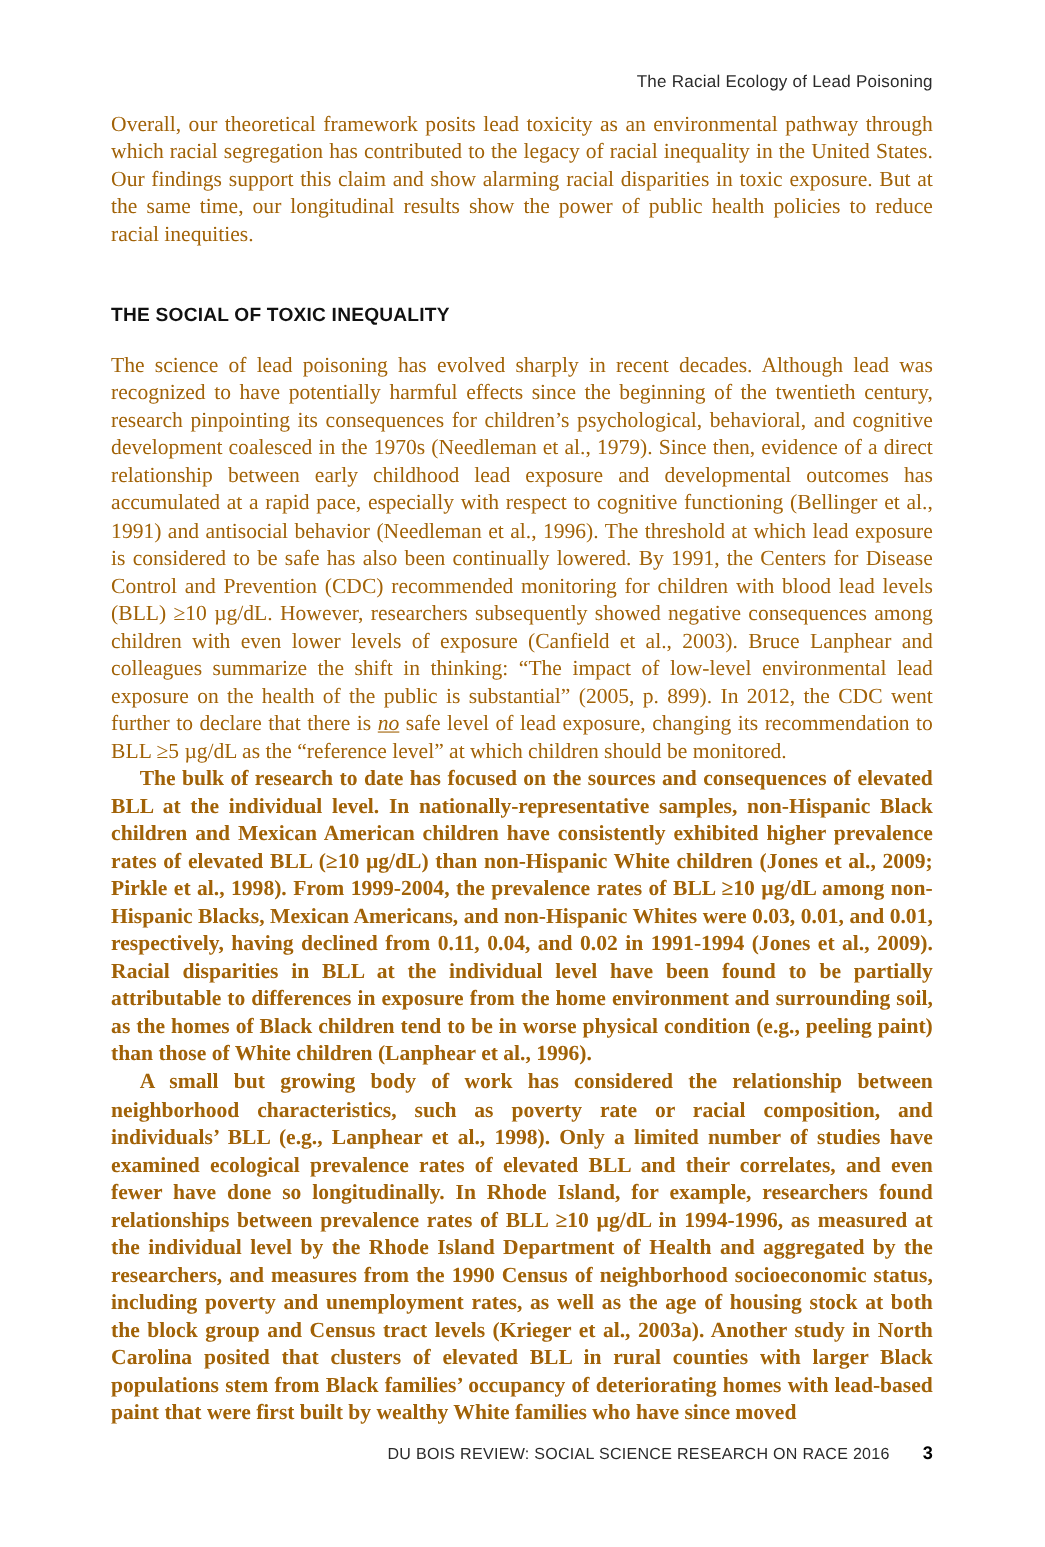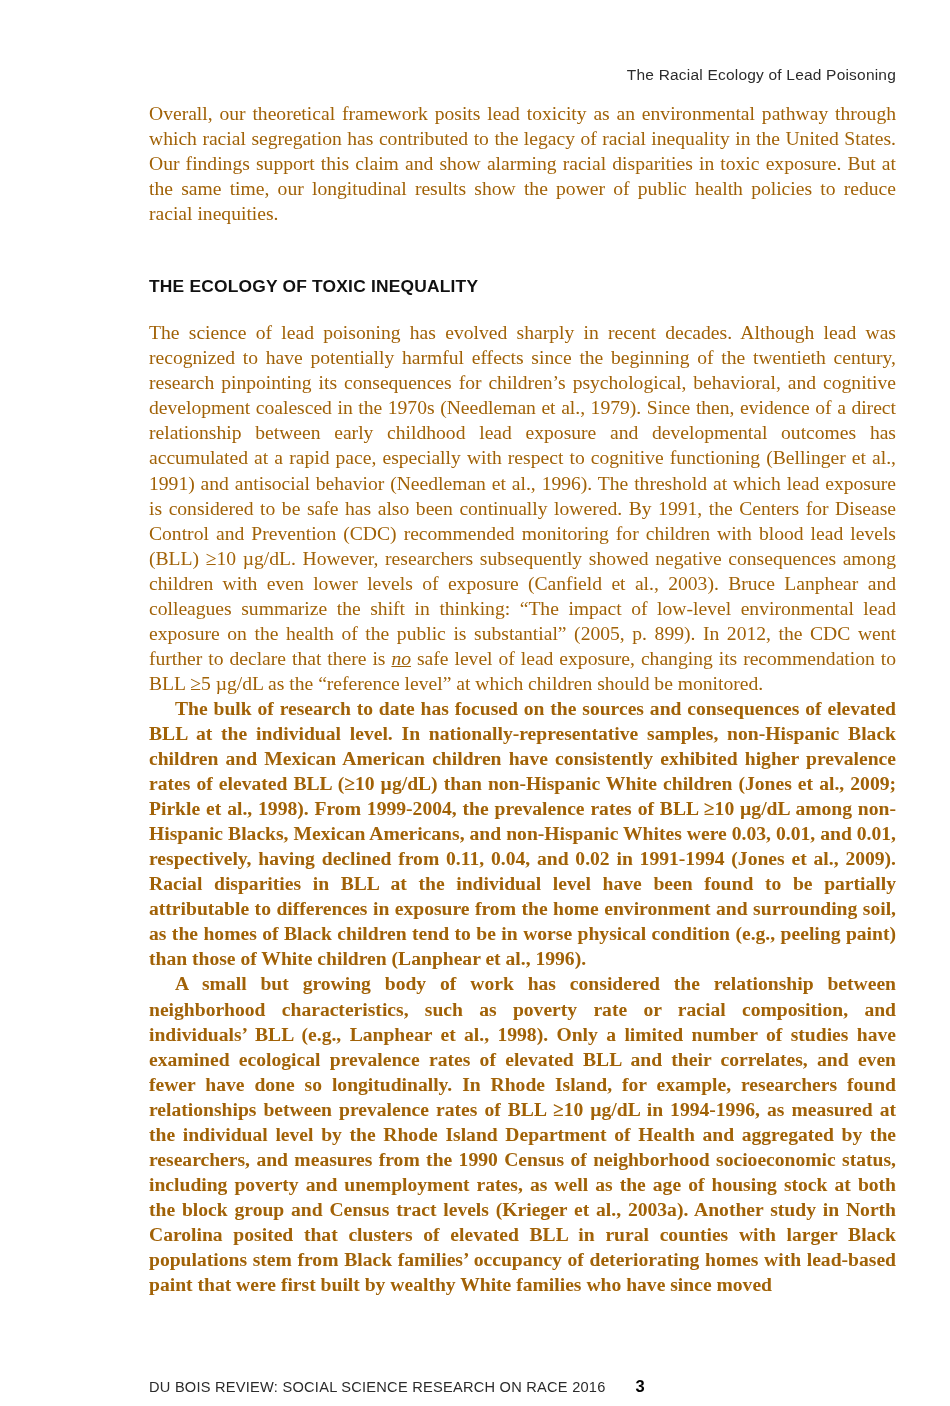--- a/index.html
+++ b/index.html
@@ -14,21 +14,20 @@
     color: #1a1a1a;
     position: relative;
     overflow: hidden;
   }
 
   .page {
     position: absolute;
     left: 0; top: 0;
     width: 816px;
     height: 1406px;
-    margin-left: 48px;
   }
 
   
   .running-head {
     position: absolute;
     left: 101px;
     top: 66px;
     width: 747px;
     text-align: right;
     font-family: "Liberation Sans", sans-serif;
@@ -81,23 +80,23 @@
 
   em.emph {
     font-style: italic;
     text-decoration: underline;
   }
 
   
   .footer {
     position: absolute;
     left: 101px;
-    top: 1377px;
+    top: 1312px;
     width: 747px;
-    text-align: left;
+    text-align: right;
     font-family: "Liberation Sans", sans-serif;
     font-size: 14.6px;
     color: #2b2b2b;
     white-space: nowrap;
   }
   .footer-journal {
     letter-spacing: 0.25px;
   }
   .footer-pageno {
     font-weight: bold;
@@ -112,21 +111,21 @@
 <div class="page">
 
   <div class="running-head">The Racial Ecology of Lead Poisoning</div>
 
   <div class="column">
 
     <p class="body-text">Overall, our theoretical framework posits lead toxicity as an environmental pathway through which racial segregation has contributed to the legacy of racial inequality in the United States. Our findings support this claim and show alarming racial disparities in toxic exposure. But at the same time, our longitudinal results show the power of public health policies to reduce racial inequities.</p>
 
     <div class="gap-before-heading"></div>
 
-    <h2 class="section-heading">THE ECOLOGY OF TOXIC INEQUALITY</h2>
+    <h2 class="section-heading">THE SOCIAL OF TOXIC INEQUALITY</h2>
 
     <div class="gap-after-heading"></div>
 
     <p class="body-text"><span>The science of lead poisoning has evolved sharply in recent decades. Although lead was recognized to have potentially harmful effects since the beginning of the twentieth century, research pinpointing its consequences for children’s psychological, behavioral, and cognitive development coalesced in the 1970s (Needleman et al., 1979). Since then, evidence of a direct relationship between early childhood lead exposure and developmental outcomes has accumulated at a rapid pace, especially with respect to cognitive functioning (Bellinger et al., 1991) and antisocial behavior (Needleman et al., 1996). The threshold at which lead exposure is considered to be safe has also been continually lowered. By 1991, the Centers for Disease Control and Prevention (CDC) recommended monitoring for children with blood lead levels (BLL) ≥10 µg/dL. However, researchers subsequently showed negative consequences among children with even lower levels of exposure (Canfield et al., 2003). Bruce Lanphear and colleagues summarize the shift in thinking: “The impact of low-level environmental lead exposure on the health of the public is substantial” (2005, p. 899). In 2012, the CDC went further to declare that there is </span><em class="emph">no</em><span> safe level of lead exposure, changing its recommendation to BLL ≥5 µg/dL as the “reference level” at which children should be monitored.</span></p>
 
     <p class="body-text indented">The bulk of research to date has focused on the sources and consequences of elevated BLL at the individual level. In nationally-representative samples, non-Hispanic Black children and Mexican American children have consistently exhibited higher prevalence rates of elevated BLL (≥10 µg/dL) than non-Hispanic White children (Jones et al., 2009; Pirkle et al., 1998). From 1999-2004, the prevalence rates of BLL ≥10 µg/dL among non-Hispanic Blacks, Mexican Americans, and non-Hispanic Whites were 0.03, 0.01, and 0.01, respectively, having declined from 0.11, 0.04, and 0.02 in 1991-1994 (Jones et al., 2009). Racial disparities in BLL at the individual level have been found to be partially attributable to differences in exposure from the home environment and surrounding soil, as the homes of Black children tend to be in worse physical condition (e.g., peeling paint) than those of White children (Lanphear et al., 1996).</p>
 
     <p class="body-text indented">A small but growing body of work has considered the relationship between neighborhood characteristics, such as poverty rate or racial composition, and individuals’ BLL (e.g., Lanphear et al., 1998). Only a limited number of studies have examined ecological prevalence rates of elevated BLL and their correlates, and even fewer have done so longitudinally. In Rhode Island, for example, researchers found relationships between prevalence rates of BLL ≥10 µg/dL in 1994-1996, as measured at the individual level by the Rhode Island Department of Health and aggregated by the researchers, and measures from the 1990 Census of neighborhood socioeconomic status, including poverty and unemployment rates, as well as the age of housing stock at both the block group and Census tract levels (Krieger et al., 2003a). Another study in North Carolina posited that clusters of elevated BLL in rural counties with larger Black populations stem from Black families’ occupancy of deteriorating homes with lead-based paint that were first built by wealthy White families who have since moved</p>
 
   </div>

